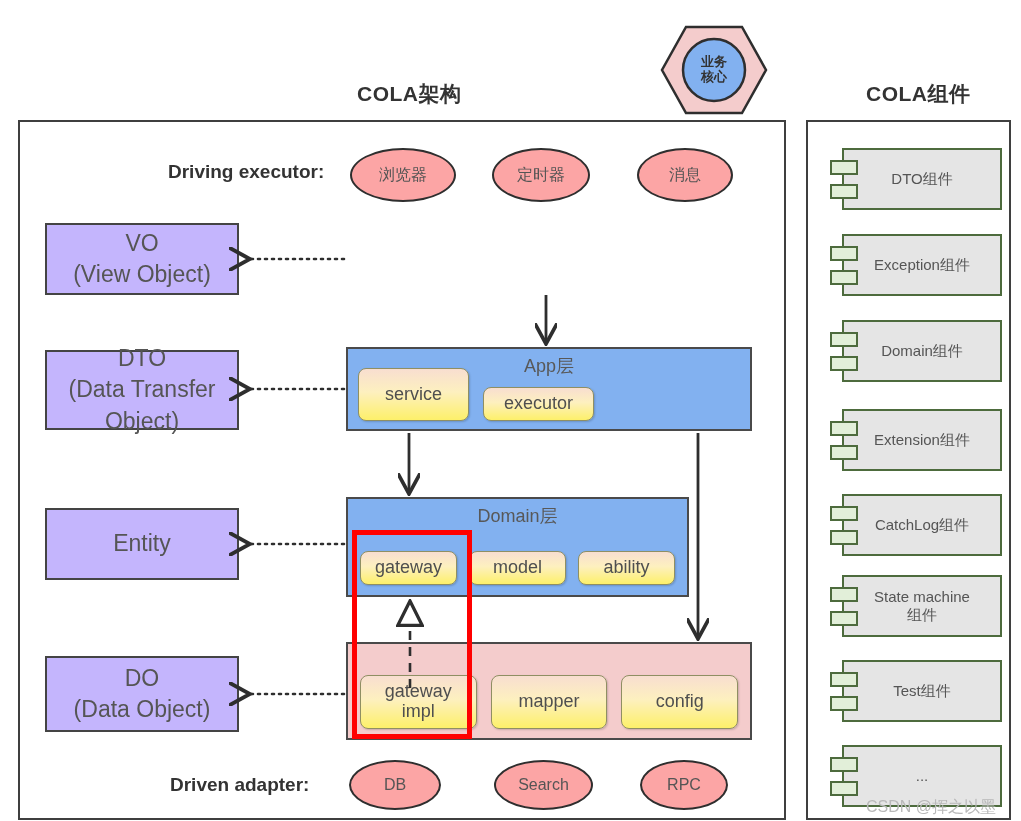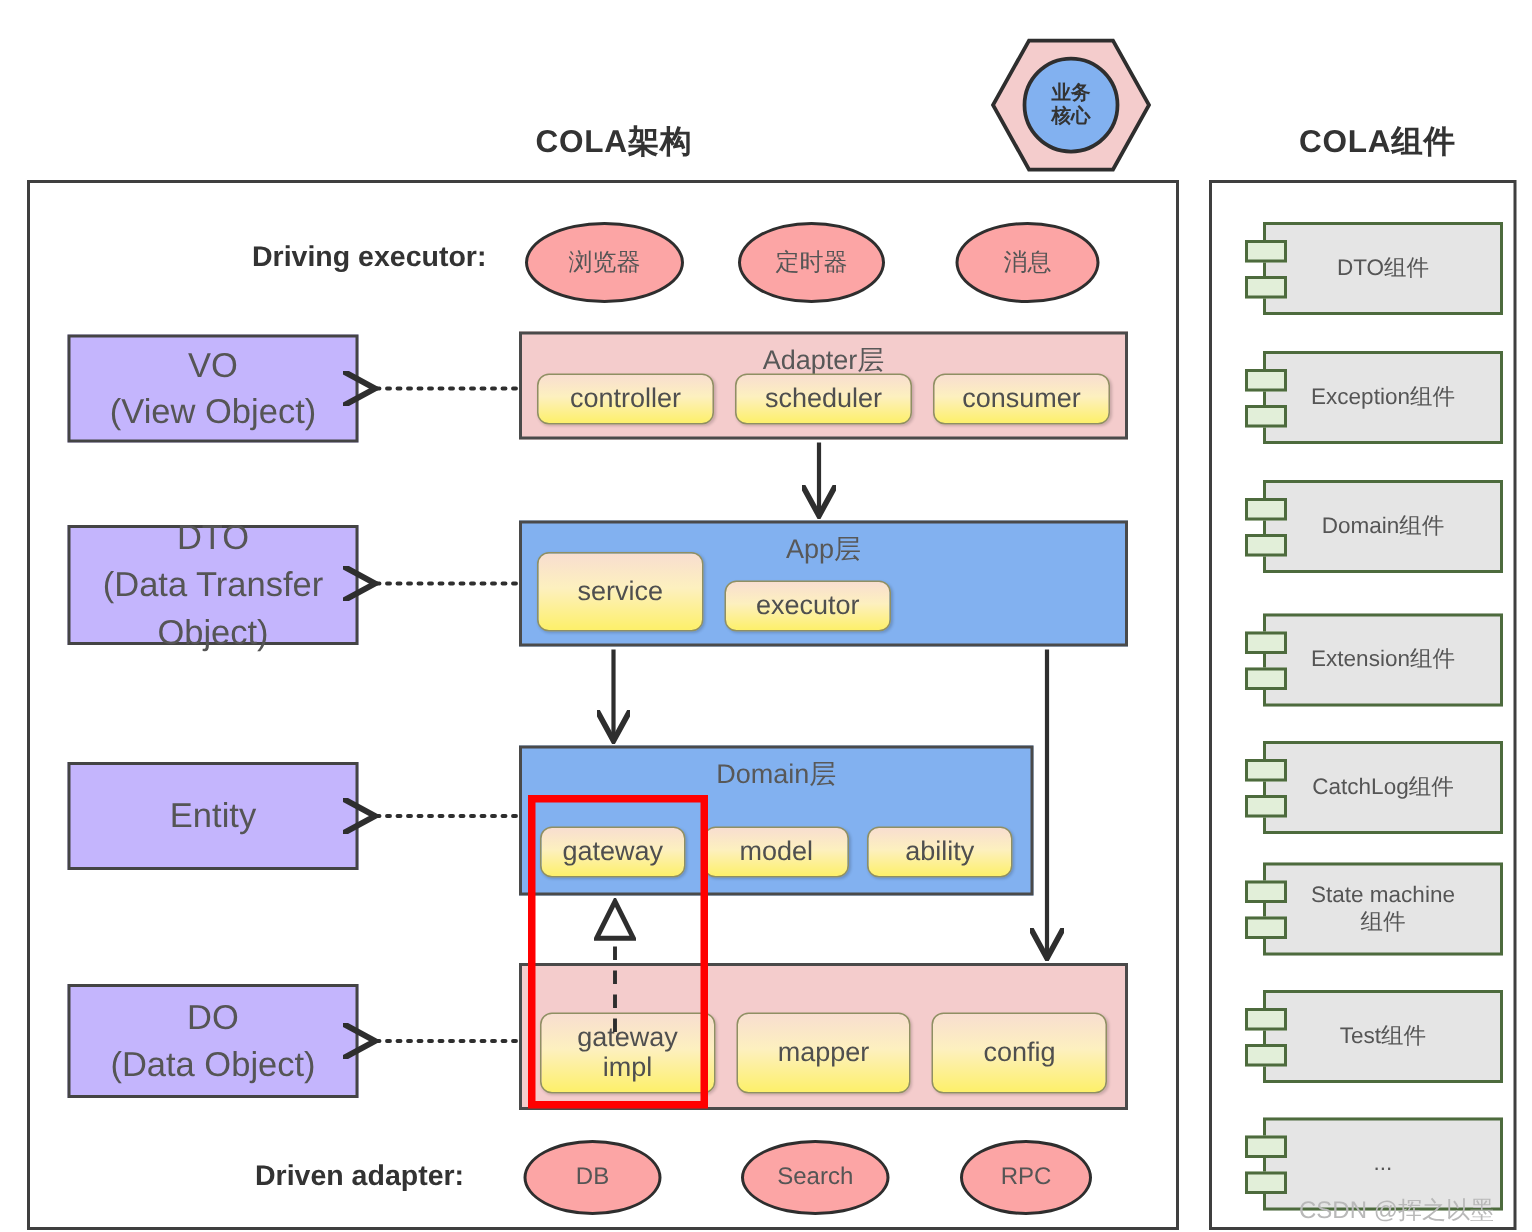--- a/index.html
+++ b/index.html
@@ -180,28 +180,20 @@
 
   <div class="obj-box" style="left:45px; top:223px; width:194px; height:72px;">VO
 (View Object)</div>
   <div class="obj-box" style="left:45px; top:350px; width:194px; height:80px;">DTO
 (Data Transfer
 Object)</div>
   <div class="obj-box" style="left:45px; top:508px; width:194px; height:72px;">Entity</div>
   <div class="obj-box" style="left:45px; top:656px; width:194px; height:76px;">DO
 (Data Object)</div>
 
-  <div class="layer pink" style="left:346px; top:221px; width:406px; height:72px;">
-    <div class="layer-title">Adapter层</div>
-    <div class="chip-row">
-      <div class="chip" style="flex:1;">controller</div>
-      <div class="chip" style="flex:1;">scheduler</div>
-      <div class="chip" style="flex:1;">consumer</div>
-    </div>
-  </div>
 
   <div class="layer blue" style="left:346px; top:347px; width:406px; height:84px;">
     <div class="layer-title">App层</div>
     <div class="chip-row" style="right:auto; width:236px;">
       <div class="chip" style="flex:1;">service</div>
       <div class="chip" style="flex:1;margin-top:19px;">executor</div>
     </div>
   </div>
 
   <div class="layer blue" style="left:346px; top:497px; width:343px; height:100px;">

